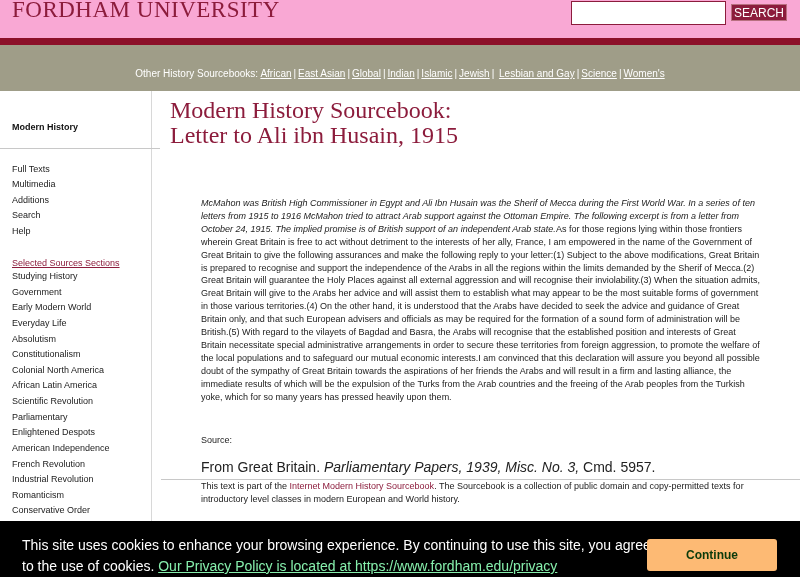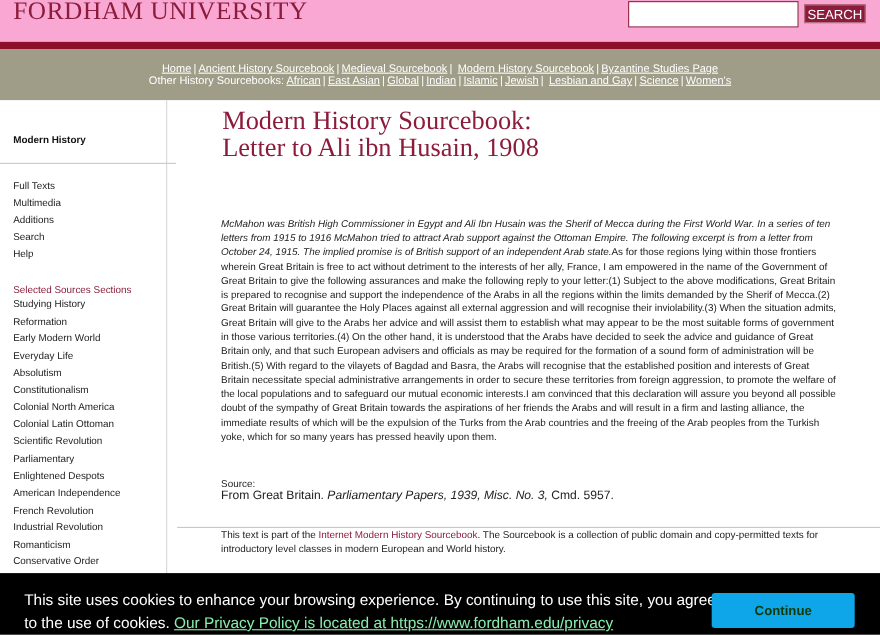--- a/index.html
+++ b/index.html
@@ -13,87 +13,84 @@
   #navbar { position: absolute; left: 0; top: 45px; width: 800px; height: 46px; background: #9f9d88; color: #ffffff; font-size: 10px; text-align: center; }
   #navbar .row { position: absolute; left: 0; width: 800px; text-align: center; white-space: nowrap; }
   #navbar .row1 { top: 12px; }
   #navbar .row2 { top: 23px; }
   #navbar a { color: #ffffff; text-decoration: underline; }
   #navbar .sep { color: #ffffff; padding: 0 2px; }
   #sidebar { position: absolute; left: 0; top: 91px; width: 152px; height: 440px; border-right: 1px solid #d8d8d8; }
   #sidebar .title { position: absolute; left: 12px; top: 31px; font-size: 9px; font-weight: bold; color: #111; }
   #sidebar .hr { position: absolute; left: 0; top: 57px; width: 160px; border-top: 1px solid #c8c8c8; }
   #sidebar .item { position: absolute; left: 12px; font-size: 9px; color: #222; white-space: nowrap; }
-  #sidebar .section-title { position: absolute; left: 12px; top: 167px; font-size: 9px; color: #8c1c3c; }
+  #sidebar .section-title { position: absolute; left: 12px; top: 167px; font-size: 9px; color: #8c1c3c; text-decoration: underline; }
   #main { position: absolute; left: 161px; top: 91px; width: 639px; height: 440px; }
-  #page-title { position: absolute; left: 9px; top: 7px; font-family: "Liberation Serif", serif; font-size: 24px; line-height: 25px; color: #8c1c3c; margin-left: 32px; }
+  #page-title { position: absolute; left: 9px; top: 7px; font-family: "Liberation Serif", serif; font-size: 24px; line-height: 25px; color: #8c1c3c; }
   #body-text { position: absolute; left: 40px; top: 106px; width: 560px; font-size: 9px; line-height: 12.9px; color: #222; }
   #body-text .intro { font-style: italic; }
   #source-label { position: absolute; left: 40px; top: 344px; font-size: 9px; color: #222; }
-  #source-text { position: absolute; left: 40px; top: 354px; font-size: 11px; color: #222; }
+  #source-text { position: absolute; left: 40px; top: 368px; font-size: 14px; color: #222; }
   #source-text i { font-style: italic; }
   #main .hr2 { position: absolute; left: 0; top: 388px; width: 639px; border-top: 1px solid #c8c8c8; }
   #footer-text { position: absolute; left: 40px; top: 389px; width: 560px; font-size: 9px; line-height: 13px; color: #222; }
   #footer-text a { color: #8c1c3c; text-decoration: none; }
   #cookie-bar { position: absolute; left: 0; top: 521px; width: 800px; height: 56px; background: #000000; }
   #cookie-text { position: absolute; left: 22px; top: 14px; width: 640px; font-size: 14px; line-height: 21px; color: #ffffff; }
   #cookie-text a { color: #86efac; text-decoration: underline; }
-  #continue-btn { position: absolute; left: 647px; top: 18px; width: 130px; height: 32px; background: #0ea5e9; border-radius: 3px; color: #0a3a0a; font-size: 12px; font-weight: bold; text-align: center; line-height: 32px; }
+  #continue-btn { position: absolute; left: 647px; top: 18px; width: 130px; height: 32px; background: #fdba74; border-radius: 3px; color: #0a3a0a; font-size: 12px; font-weight: bold; text-align: center; line-height: 32px; }
 </style>
 </head>
 <body>
 
 <div id="header">
   <div id="logo">FORDHAM UNIVERSITY</div>
   <input id="search-box" type="text" placeholder="" style="">
   <div id="search-btn">SEARCH</div>
 </div>
 <div id="redbar"></div>
 
 <div id="navbar">
-  <div class="row row1">
-    <a href="#">Home</a><span class="sep">|</span><a href="#">Ancient History Sourcebook</a><span class="sep">|</span><a href="#">Medieval Sourcebook</a><span class="sep">|</span> <a href="#">Modern History Sourcebook</a><span class="sep">|</span><a href="#">Byzantine Studies Page</a>
-  </div>
   <div class="row row2">
     <span>Other History Sourcebooks:</span>
     <a href="#">African</a><span class="sep">|</span><a href="#">East Asian</a><span class="sep">|</span><a href="#">Global</a><span class="sep">|</span><a href="#">Indian</a><span class="sep">|</span><a href="#">Islamic</a><span class="sep">|</span><a href="#">Jewish</a><span class="sep">|</span> <a href="#">Lesbian and Gay</a><span class="sep">|</span><a href="#">Science</a><span class="sep">|</span><a href="#">Women's</a>
   </div>
 </div>
 
 <div id="sidebar">
   <div class="title">Modern History</div>
   <div class="hr"></div>
   <div class="item" style="top:73px">Full Texts</div>
   <div class="item" style="top:88px">Multimedia</div>
   <div class="item" style="top:104px">Additions</div>
   <div class="item" style="top:119px">Search</div>
   <div class="item" style="top:135px">Help</div>
   <div class="section-title">Selected Sources Sections</div>
   <div class="item" style="top:180px">Studying History</div>
-  <div class="item" style="top:196px">Reformation</div>
+  <div class="item" style="top:196px">Government</div>
   <div class="item" style="top:211px">Early Modern World</div>
   <div class="item" style="top:227px">Everyday Life</div>
   <div class="item" style="top:243px">Absolutism</div>
   <div class="item" style="top:258px">Constitutionalism</div>
   <div class="item" style="top:274px">Colonial North America</div>
-  <div class="item" style="top:289px">Colonial Latin Ottoman</div>
+  <div class="item" style="top:289px">African Latin America</div>
   <div class="item" style="top:305px">Scientific Revolution</div>
   <div class="item" style="top:321px">Parliamentary</div>
   <div class="item" style="top:336px">Enlightened Despots</div>
   <div class="item" style="top:352px">American Independence</div>
   <div class="item" style="top:368px">French Revolution</div>
   <div class="item" style="top:383px">Industrial Revolution</div>
   <div class="item" style="top:399px">Romanticism</div>
   <div class="item" style="top:414px">Conservative Order</div>
 </div>
 
 <div id="main">
   <div id="page-title">
     <div>Modern History Sourcebook:</div>
-    <div>Letter to Ali ibn Husain, 1908</div>
+    <div>Letter to Ali ibn Husain, 1915</div>
   </div>
   <div id="body-text"><span class="intro">McMahon was British High Commissioner in Egypt and Ali Ibn Husain was the Sherif of Mecca during the First World War. In a series of ten letters from 1915 to 1916 McMahon tried to attract Arab support against the Ottoman Empire. The following excerpt is from a letter from October 24, 1915. The implied promise is of British support of an independent Arab state.</span><span>As for those regions lying within those frontiers wherein Great Britain is free to act without detriment to the interests of her ally, France, I am empowered in the name of the Government of Great Britain to give the following assurances and make the following reply to your letter:(1) Subject to the above modifications, Great Britain is prepared to recognise and support the independence of the Arabs in all the regions within the limits demanded by the Sherif of Mecca.(2) Great Britain will guarantee the Holy Places against all external aggression and will recognise their inviolability.(3) When the situation admits, Great Britain will give to the Arabs her advice and will assist them to establish what may appear to be the most suitable forms of government in those various territories.(4) On the other hand, it is understood that the Arabs have decided to seek the advice and guidance of Great Britain only, and that such European advisers and officials as may be required for the formation of a sound form of administration will be British.(5) With regard to the vilayets of Bagdad and Basra, the Arabs will recognise that the established position and interests of Great Britain necessitate special administrative arrangements in order to secure these territories from foreign aggression, to promote the welfare of the local populations and to safeguard our mutual economic interests.I am convinced that this declaration will assure you beyond all possible doubt of the sympathy of Great Britain towards the aspirations of her friends the Arabs and will result in a firm and lasting alliance, the immediate results of which will be the expulsion of the Turks from the Arab countries and the freeing of the Arab peoples from the Turkish yoke, which for so many years has pressed heavily upon them.</span></div>
   <div id="source-label">Source:</div>
   <div id="source-text"><span>From Great Britain. </span><i>Parliamentary Papers, 1939, Misc. No. 3,</i><span> Cmd. 5957.</span></div>
   <div class="hr2"></div>
   <div id="footer-text"><span>This text is part of the </span><a href="#">Internet Modern History Sourcebook</a><span>. The Sourcebook is a collection of public domain and copy-permitted texts for introductory level classes in modern European and World history.</span></div>
 </div>
 
 <div id="cookie-bar">
   <div id="cookie-text"><span>This site uses cookies to enhance your browsing experience. By continuing to use this site, you agree to the use of cookies. </span><a href="#">Our Privacy Policy is located at https://www.fordham.edu/privacy</a></div>

